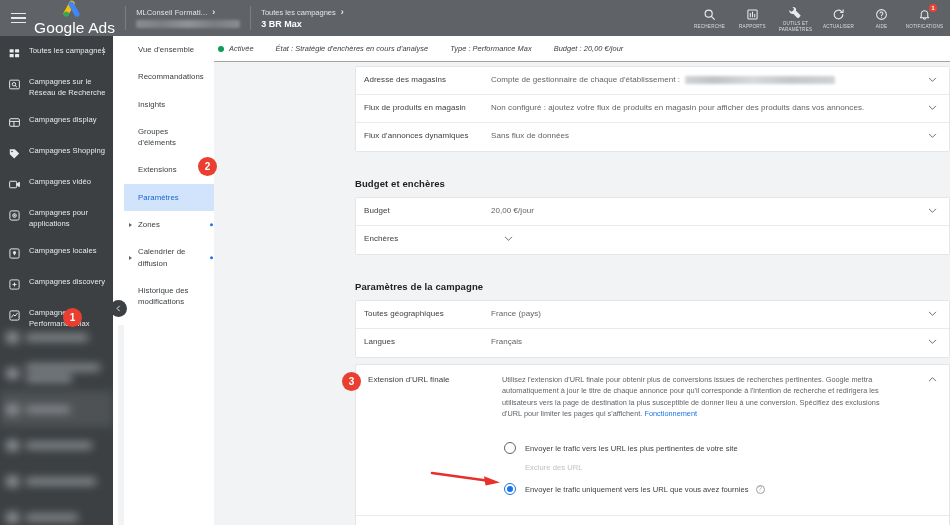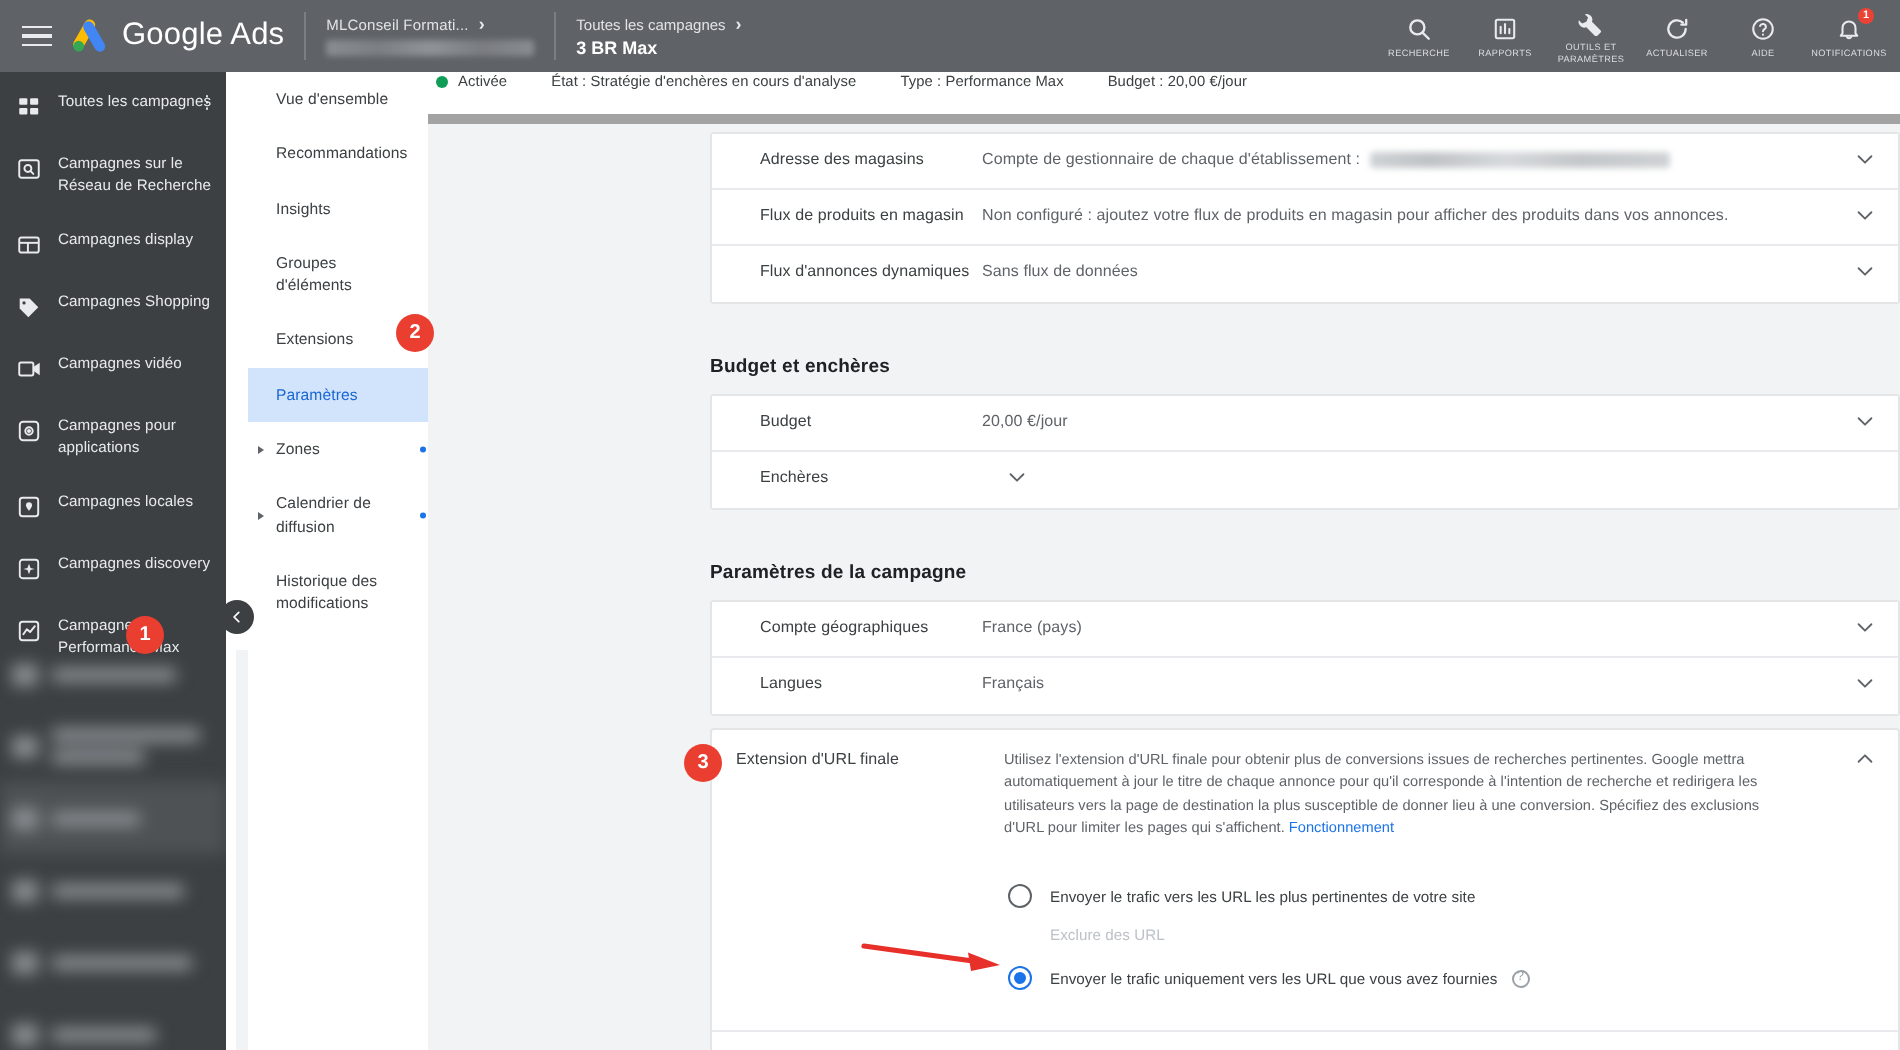--- a/index.html
+++ b/index.html
@@ -13,21 +13,21 @@
 
   
   .topbar {
     position: absolute; left: 0; top: 0; width: 950px; height: 36px;
     background: #5f6368; display: flex; align-items: center;
     color: #fff;
   }
   .hamburger { width: 26px; margin-left: 6px; display: flex; flex-direction: column;
     justify-content: center; gap: 3px; cursor: pointer; }
   .hamburger span { display: block; height: 1.5px; background: #e8eaed; width: 15px; margin-left: 5px; }
-  .gads-logo { display: flex; align-items: center; margin-left: 2px; }
+  .gads-logo { display: flex; align-items: center; margin-left: 2px; flex-direction: column; }
   .logo-mark { width: 20px; height: 19px; margin-right: 7px; }
   .gads-name { font-size: 15.5px; letter-spacing: .1px; color: #fff; white-space: nowrap; }
   .tb-sep { width: 1px; height: 24px; background: #7b7f84; margin: 0 10px; }
   .acct { display: flex; flex-direction: column; justify-content: center; min-width: 96px; cursor: pointer; }
   .acct-row { display: flex; align-items: center; gap: 5px; }
   .acct-name { font-size: 7.5px; color: #e2e3e5; letter-spacing: .1px; white-space: nowrap; }
   .acct-chev { font-size: 9px; color: #e8eaed; line-height: 1; font-weight: bold; }
   .redact { height: 8px; border-radius: 2px; margin-top: 3px;
     background: linear-gradient(90deg,#8a8d91 0%,#7c7f83 25%,#909498 50%,#7a7d81 75%,#8a8d91 100%);
     filter: blur(1.6px); }
@@ -88,35 +88,35 @@
   
   .badge { position: absolute; width: 19px; height: 19px; border-radius: 50%;
     background: #ea3e31; color: #fff; font-size: 10px; font-weight: bold;
     display: flex; align-items: center; justify-content: center; z-index: 40;
     font-family: "Liberation Sans", sans-serif; }
 
   
   .main { position: absolute; left: 214px; top: 36px; width: 736px; height: 489px;
     background: #f1f3f4; }
   .statusbar { position: absolute; left: 0; top: 0; width: 736px; height: 26px;
-    background: #ffffff; display: flex; align-items: flex-start; border-bottom: 5px solid #a3a3a3;
-    padding-left: 4px; }
+    background: #ffffff; display: flex; align-items: center; border-bottom: 1px solid #a3a3a3;
+    padding-left: 4px; font-style: italic; }
   .st-item { font-size: 7.4px; color: #3c4043; display: flex; align-items: center;
     margin-right: 22px; white-space: nowrap; letter-spacing: .05px; }
   .gdot { width: 6px; height: 6px; border-radius: 50%; background: #0f9d58; margin-right: 5px; }
 
   .content { position: absolute; left: 0; top: 26px; width: 736px; height: 463px;
     overflow: hidden; }
   .pane { position: absolute; left: 141px; top: 0; width: 595px; }
 
   .card-group { background: #fff; border: 1px solid #e3e5e7; border-radius: 2px; }
   .srow { display: flex; align-items: flex-start; background: #fff;
     border-bottom: 1px solid #e8eaed; min-height: 28px; padding: 7px 0; cursor: pointer; }
   .srow:last-child { border-bottom: none; }
-  .srow-label { flex: 0 0 135px; font-size: 8px; color: #3c4043; padding-left: 24px;
+  .srow-label { flex: 0 0 135px; font-size: 8px; color: #3c4043; padding-left: 8px;
     letter-spacing: .05px; line-height: 1.5; }
   .srow-val { flex: 1; font-size: 8px; color: #5f6368; line-height: 1.5;
     letter-spacing: .05px; padding-right: 12px; display: flex; align-items: center; }
   .srow-chev { flex: 0 0 34px; display: flex; justify-content: center; align-items: flex-start;
     color: #5f6368; }
   .val-redact { display: inline-block; width: 150px; height: 8px; border-radius: 2px;
     margin-left: 5px;
     background: linear-gradient(90deg,#cfd2d5 0%,#c0c3c6 20%,#d6d9dc 45%,#c4c7ca 70%,#cfd2d5 100%);
     filter: blur(1.7px); }
 
@@ -492,21 +492,21 @@
               <svg width="11" height="11" viewBox="0 0 24 24" fill="none" stroke="#5f6368" stroke-width="2">
                 <polyline points="5,9 12,16 19,9" stroke-linecap="round" stroke-linejoin="round"></polyline>
                 </svg>
             </div>
           </div>
         </div>
 
         <div class="sec-title" style="margin:26px 0 8px 0">Paramètres de la campagne</div>
         <div class="card-group">
           <div class="srow">
-            <div class="srow-label">Compte géographiques</div>
+            <div class="srow-label">Toutes géographiques</div>
             <div class="srow-val">France (pays)</div>
             <div class="srow-chev">
               <svg width="11" height="11" viewBox="0 0 24 24" fill="none" stroke="#5f6368" stroke-width="2">
                 <polyline points="5,9 12,16 19,9" stroke-linecap="round" stroke-linejoin="round"></polyline>
                 </svg>
             </div>
           </div>
           <div class="srow">
             <div class="srow-label">Langues</div>
             <div class="srow-val">Français</div>

